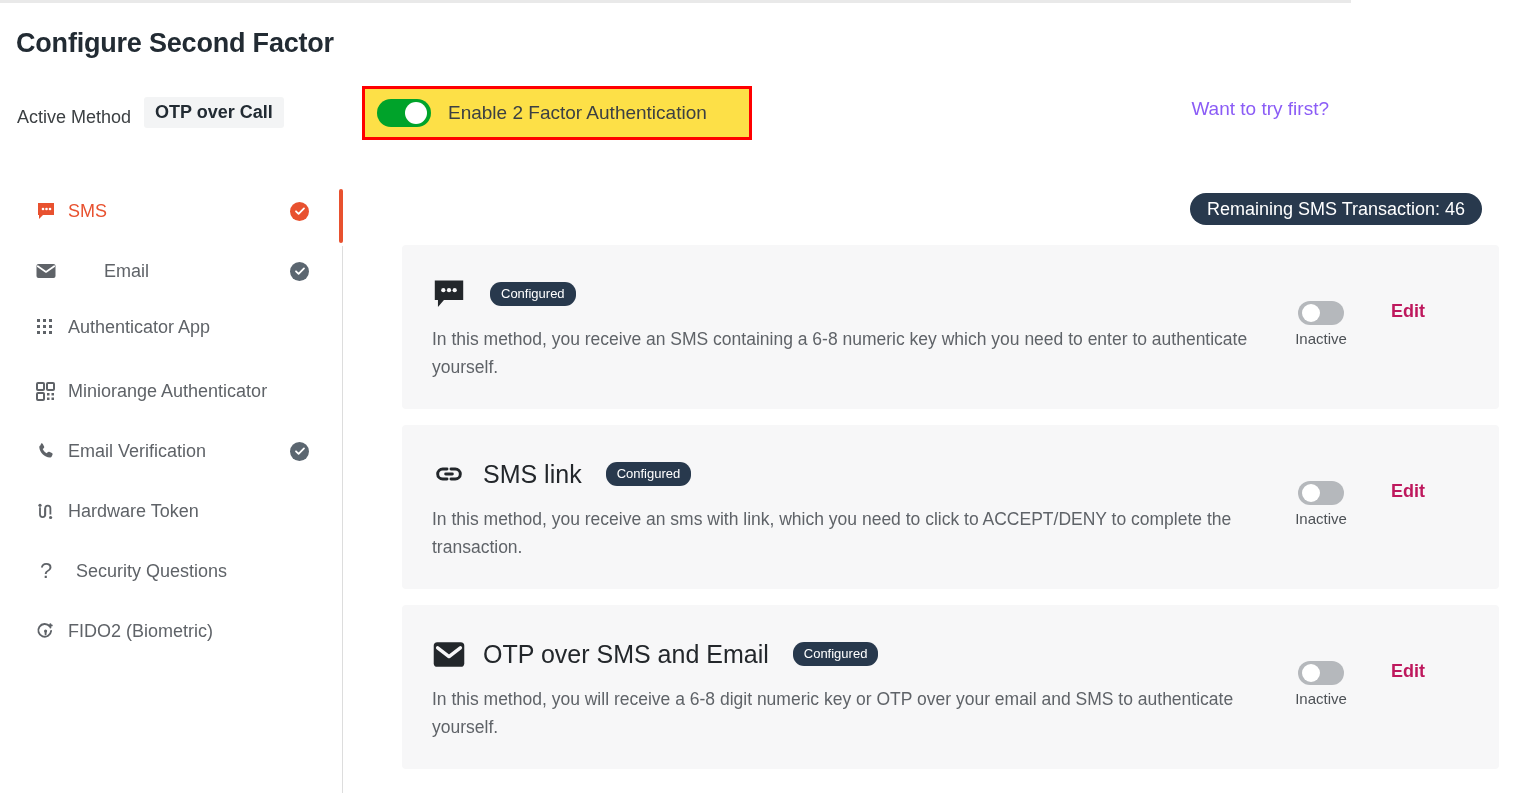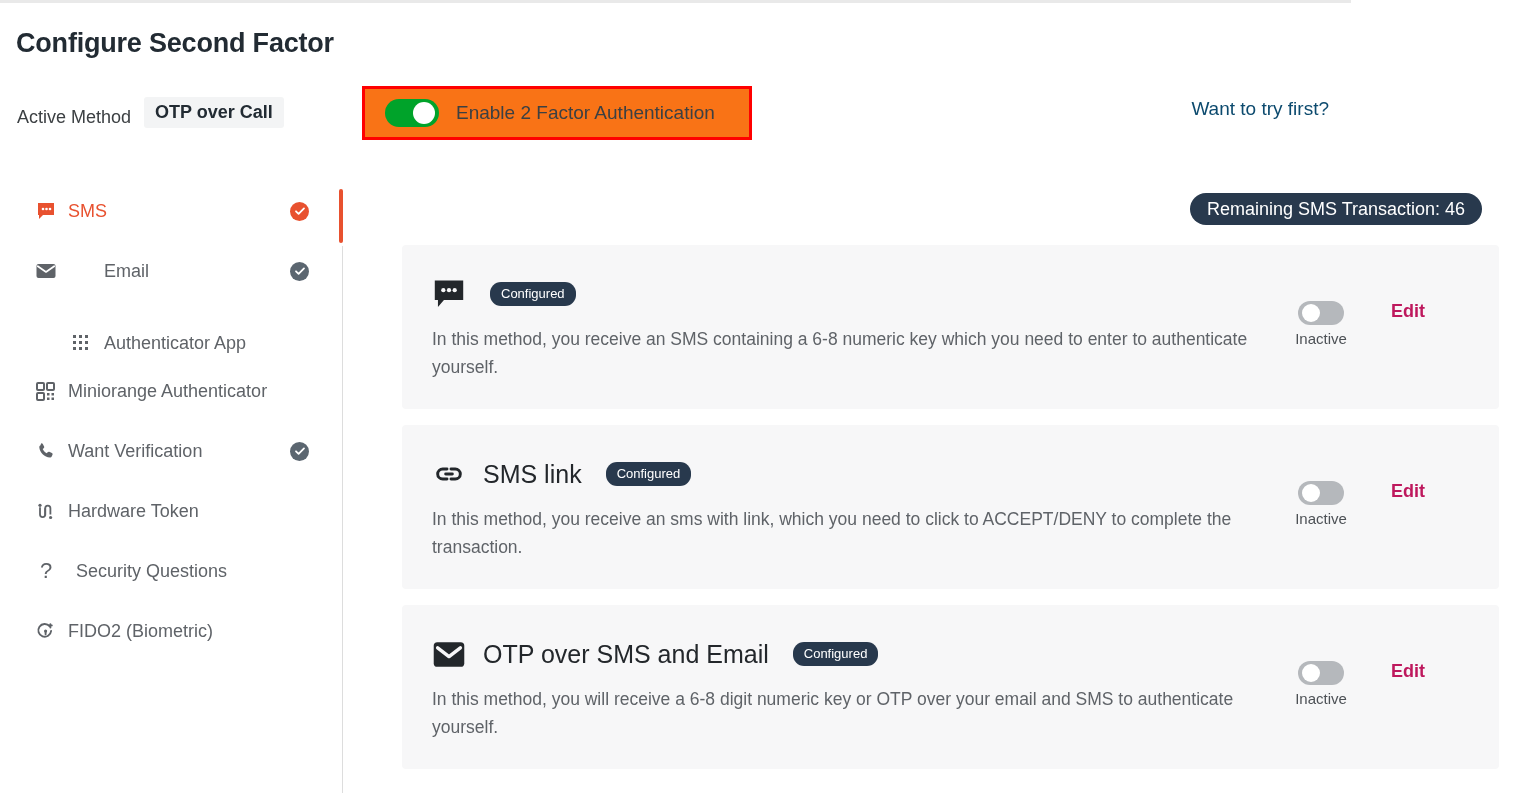--- a/index.html
+++ b/index.html
@@ -53,24 +53,24 @@
   }
 
   
   .enable-2fa-box {
     position: absolute;
     left: 362px;
     top: 83px;
     width: 390px;
     height: 54px;
     border: 3px solid #ff0000;
-    background: #f97316;
-    display: flex;
-    align-items: center;
-    padding-left: 20px;
+    background: #fde047;
+    display: flex;
+    align-items: center;
+    padding-left: 12px;
     gap: 17px;
   }
   .switch {
     position: relative;
     width: 54px;
     height: 28px;
     border-radius: 14px;
     flex: none;
   }
   .switch.on { background: #00a32a; }
@@ -87,21 +87,21 @@
     font-size: 19px;
     color: #3c4043;
     white-space: nowrap;
   }
 
   .try-first-link {
     position: absolute;
     right: 22px;
     top: 95px;
     font-size: 19px;
-    color: #0c4a6e;
+    color: #8b5cf6;
     text-decoration: none;
     white-space: nowrap;
     cursor: pointer;
   }
 
   
   .sidebar {
     position: absolute;
     left: 0;
     top: 178px;
@@ -321,21 +321,21 @@
           </svg>
       </span>
       <span class="sb-label">Email</span>
       <span class="sb-check gray">
         <svg width="12" height="12" viewBox="0 0 12 12">
             <path d="M2 6.3l2.6 2.6L10 3.4" stroke="#fff" stroke-width="1.8" fill="none" stroke-linecap="round" stroke-linejoin="round"></path>
           </svg>
       </span>
     </div>
 
-    <div class="sb-item" style="top:132px;margin-left:36px;">
+    <div class="sb-item" style="top:116px;">
       <span class="sb-icon">
         <svg width="18" height="18" viewBox="0 0 18 18" fill="currentColor">
           <rect x="1" y="1" width="3" height="3"></rect>
             <rect x="7" y="1" width="3" height="3"></rect>
             <rect x="13" y="1" width="3" height="3"></rect>
           <rect x="1" y="7" width="3" height="3"></rect>
             <rect x="7" y="7" width="3" height="3"></rect>
             <rect x="13" y="7" width="3" height="3"></rect>
           <rect x="1" y="13" width="3" height="3"></rect>
             <rect x="7" y="13" width="3" height="3"></rect>
@@ -359,21 +359,21 @@
       </span>
       <span class="sb-label">Miniorange Authenticator</span>
     </div>
 
     <div class="sb-item" style="top:240px;">
       <span class="sb-icon">
         <svg width="19" height="19" viewBox="0 0 19 19">
             <path fill="currentColor" d="M5.2 1.4c.6-.3 1.3 0 1.6.6l1.3 2.6c.3.6.1 1.3-.4 1.7l-1 .8c.8 1.8 2.3 3.3 4.1 4.1l.8-1c.4-.5 1.1-.7 1.7-.4l2.6 1.3c.6.3.9 1 .6 1.6l-.8 1.7c-.3.7-1 1.1-1.8 1C8.4 15.3 3.7 10.6 3.3 5.2c-.1-.8.3-1.5 1-1.8z"></path>
           </svg>
       </span>
-      <span class="sb-label">Want Verification</span>
+      <span class="sb-label">Email Verification</span>
       <span class="sb-check gray">
         <svg width="12" height="12" viewBox="0 0 12 12">
             <path d="M2 6.3l2.6 2.6L10 3.4" stroke="#fff" stroke-width="1.8" fill="none" stroke-linecap="round" stroke-linejoin="round"></path>
           </svg>
       </span>
     </div>
 
     <div class="sb-item" style="top:300px;">
       <span class="sb-icon">
         <svg width="19" height="19" viewBox="0 0 19 19" fill="none" stroke="currentColor" stroke-width="1.8">

